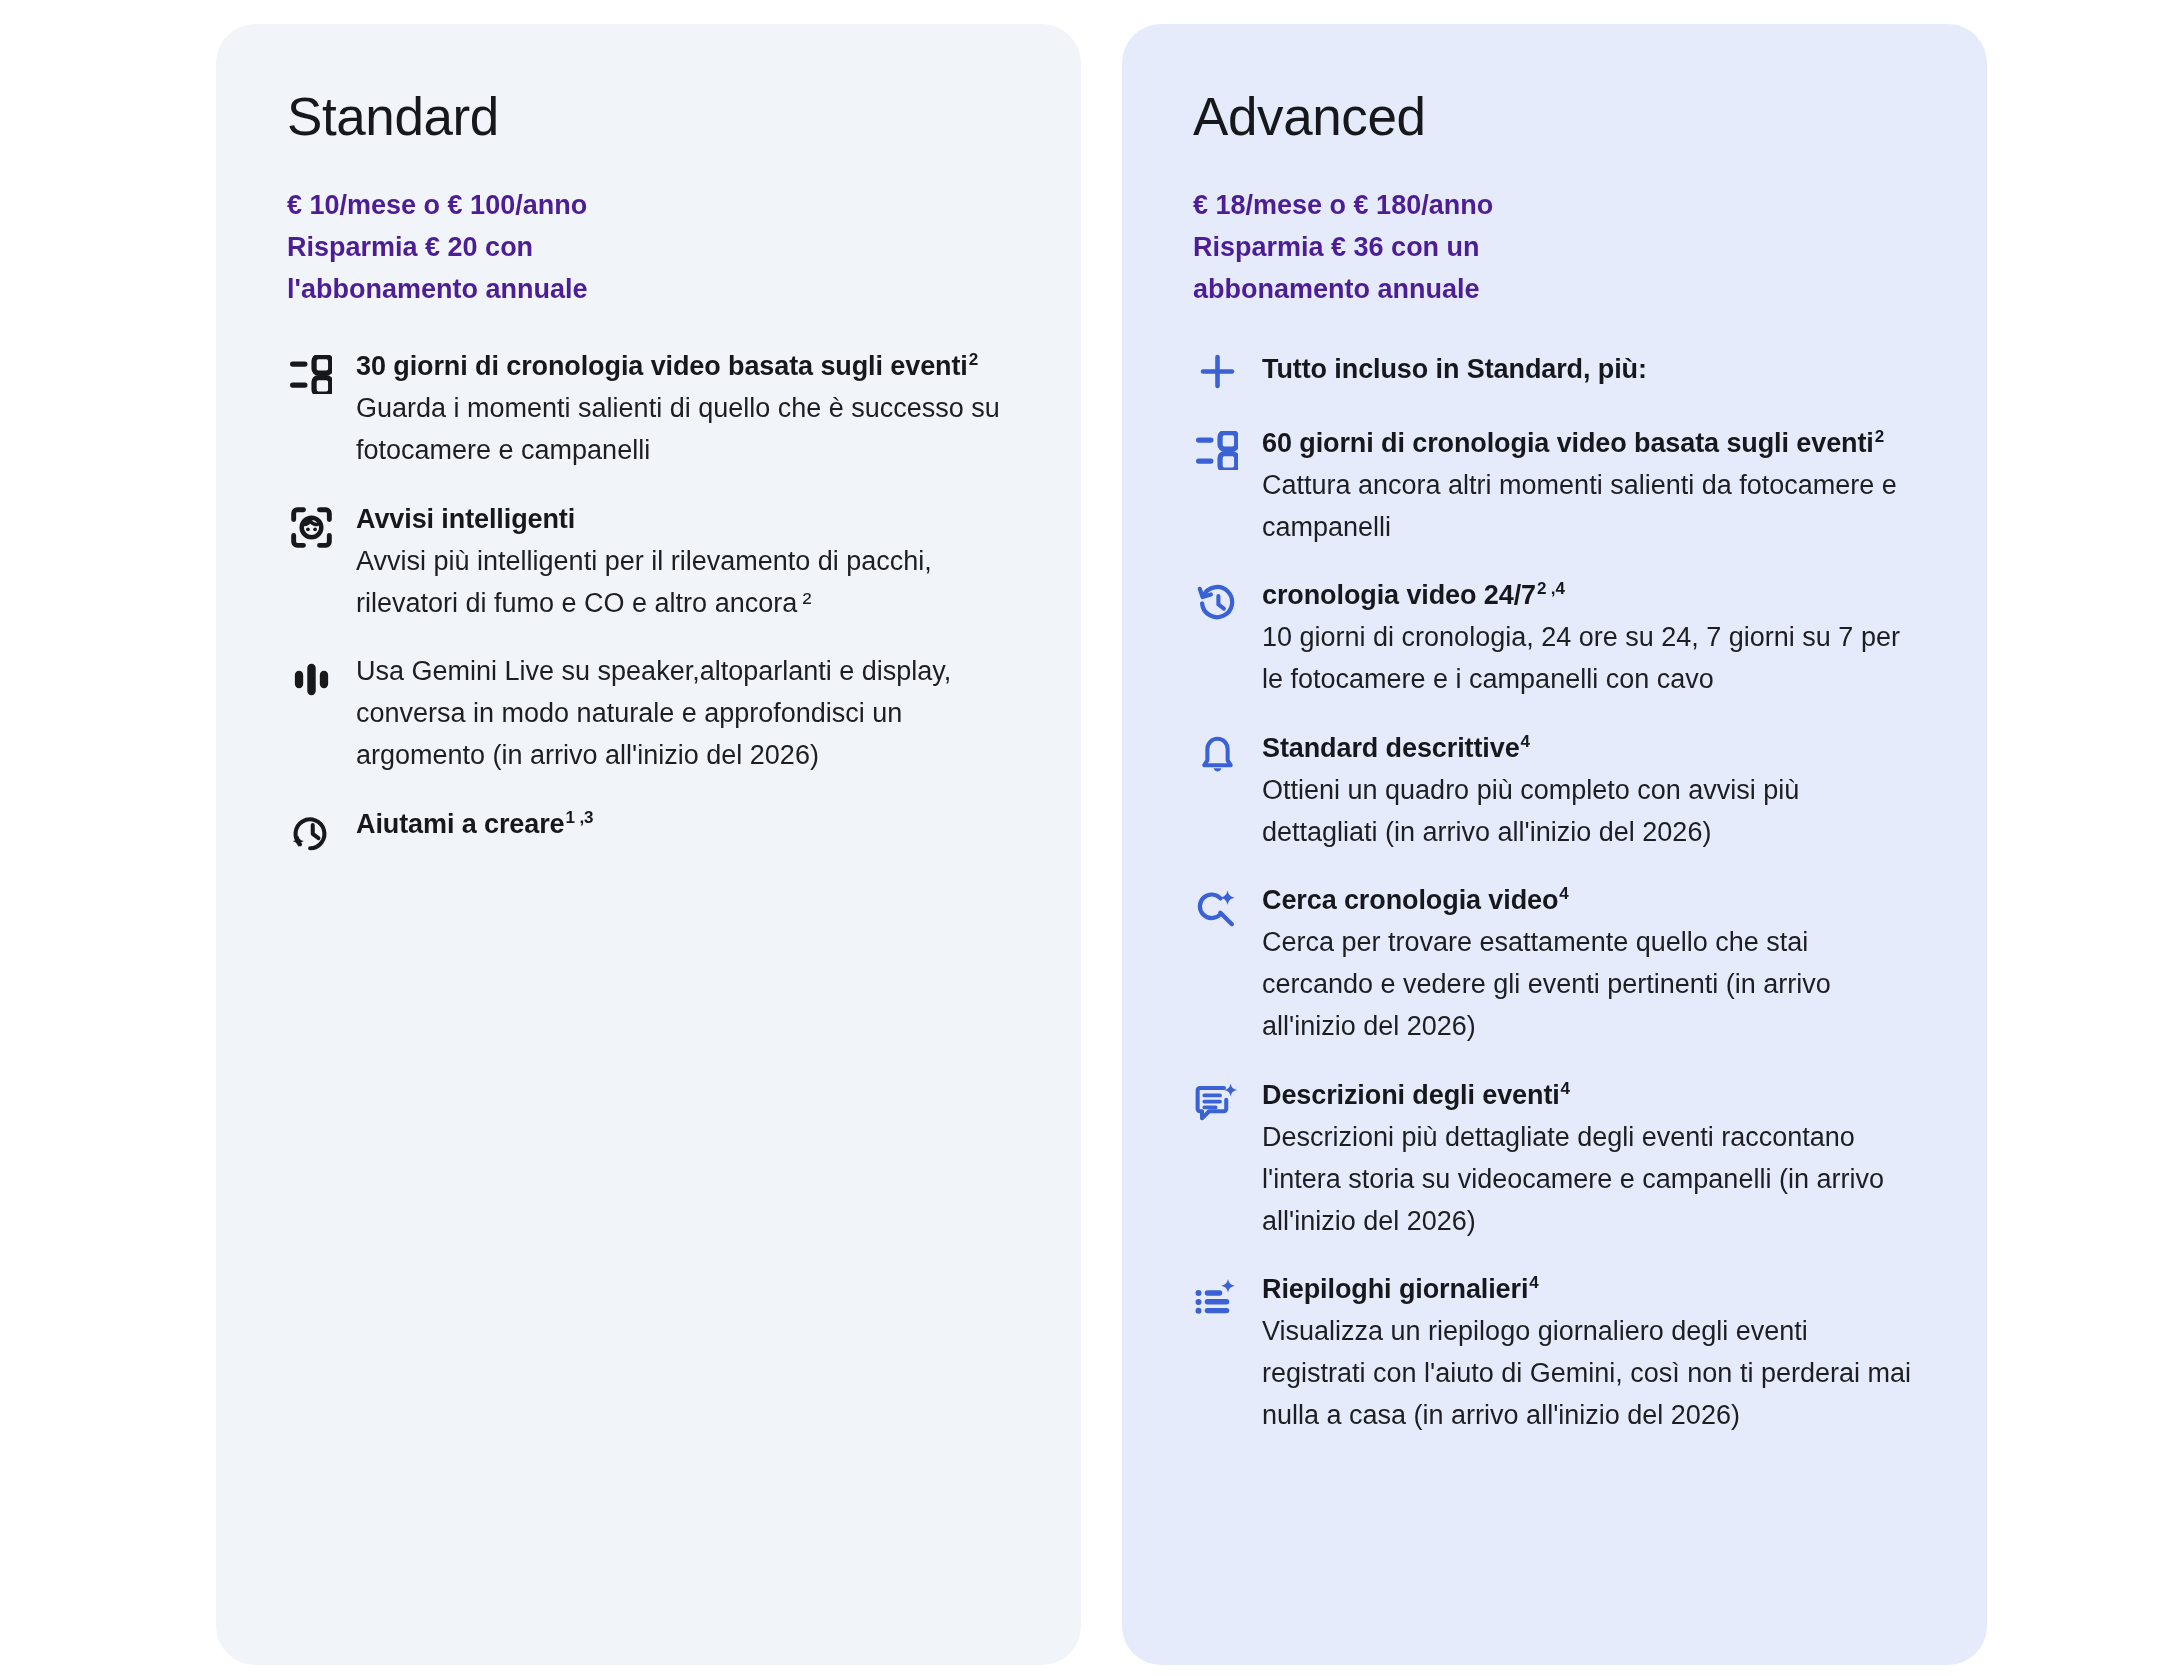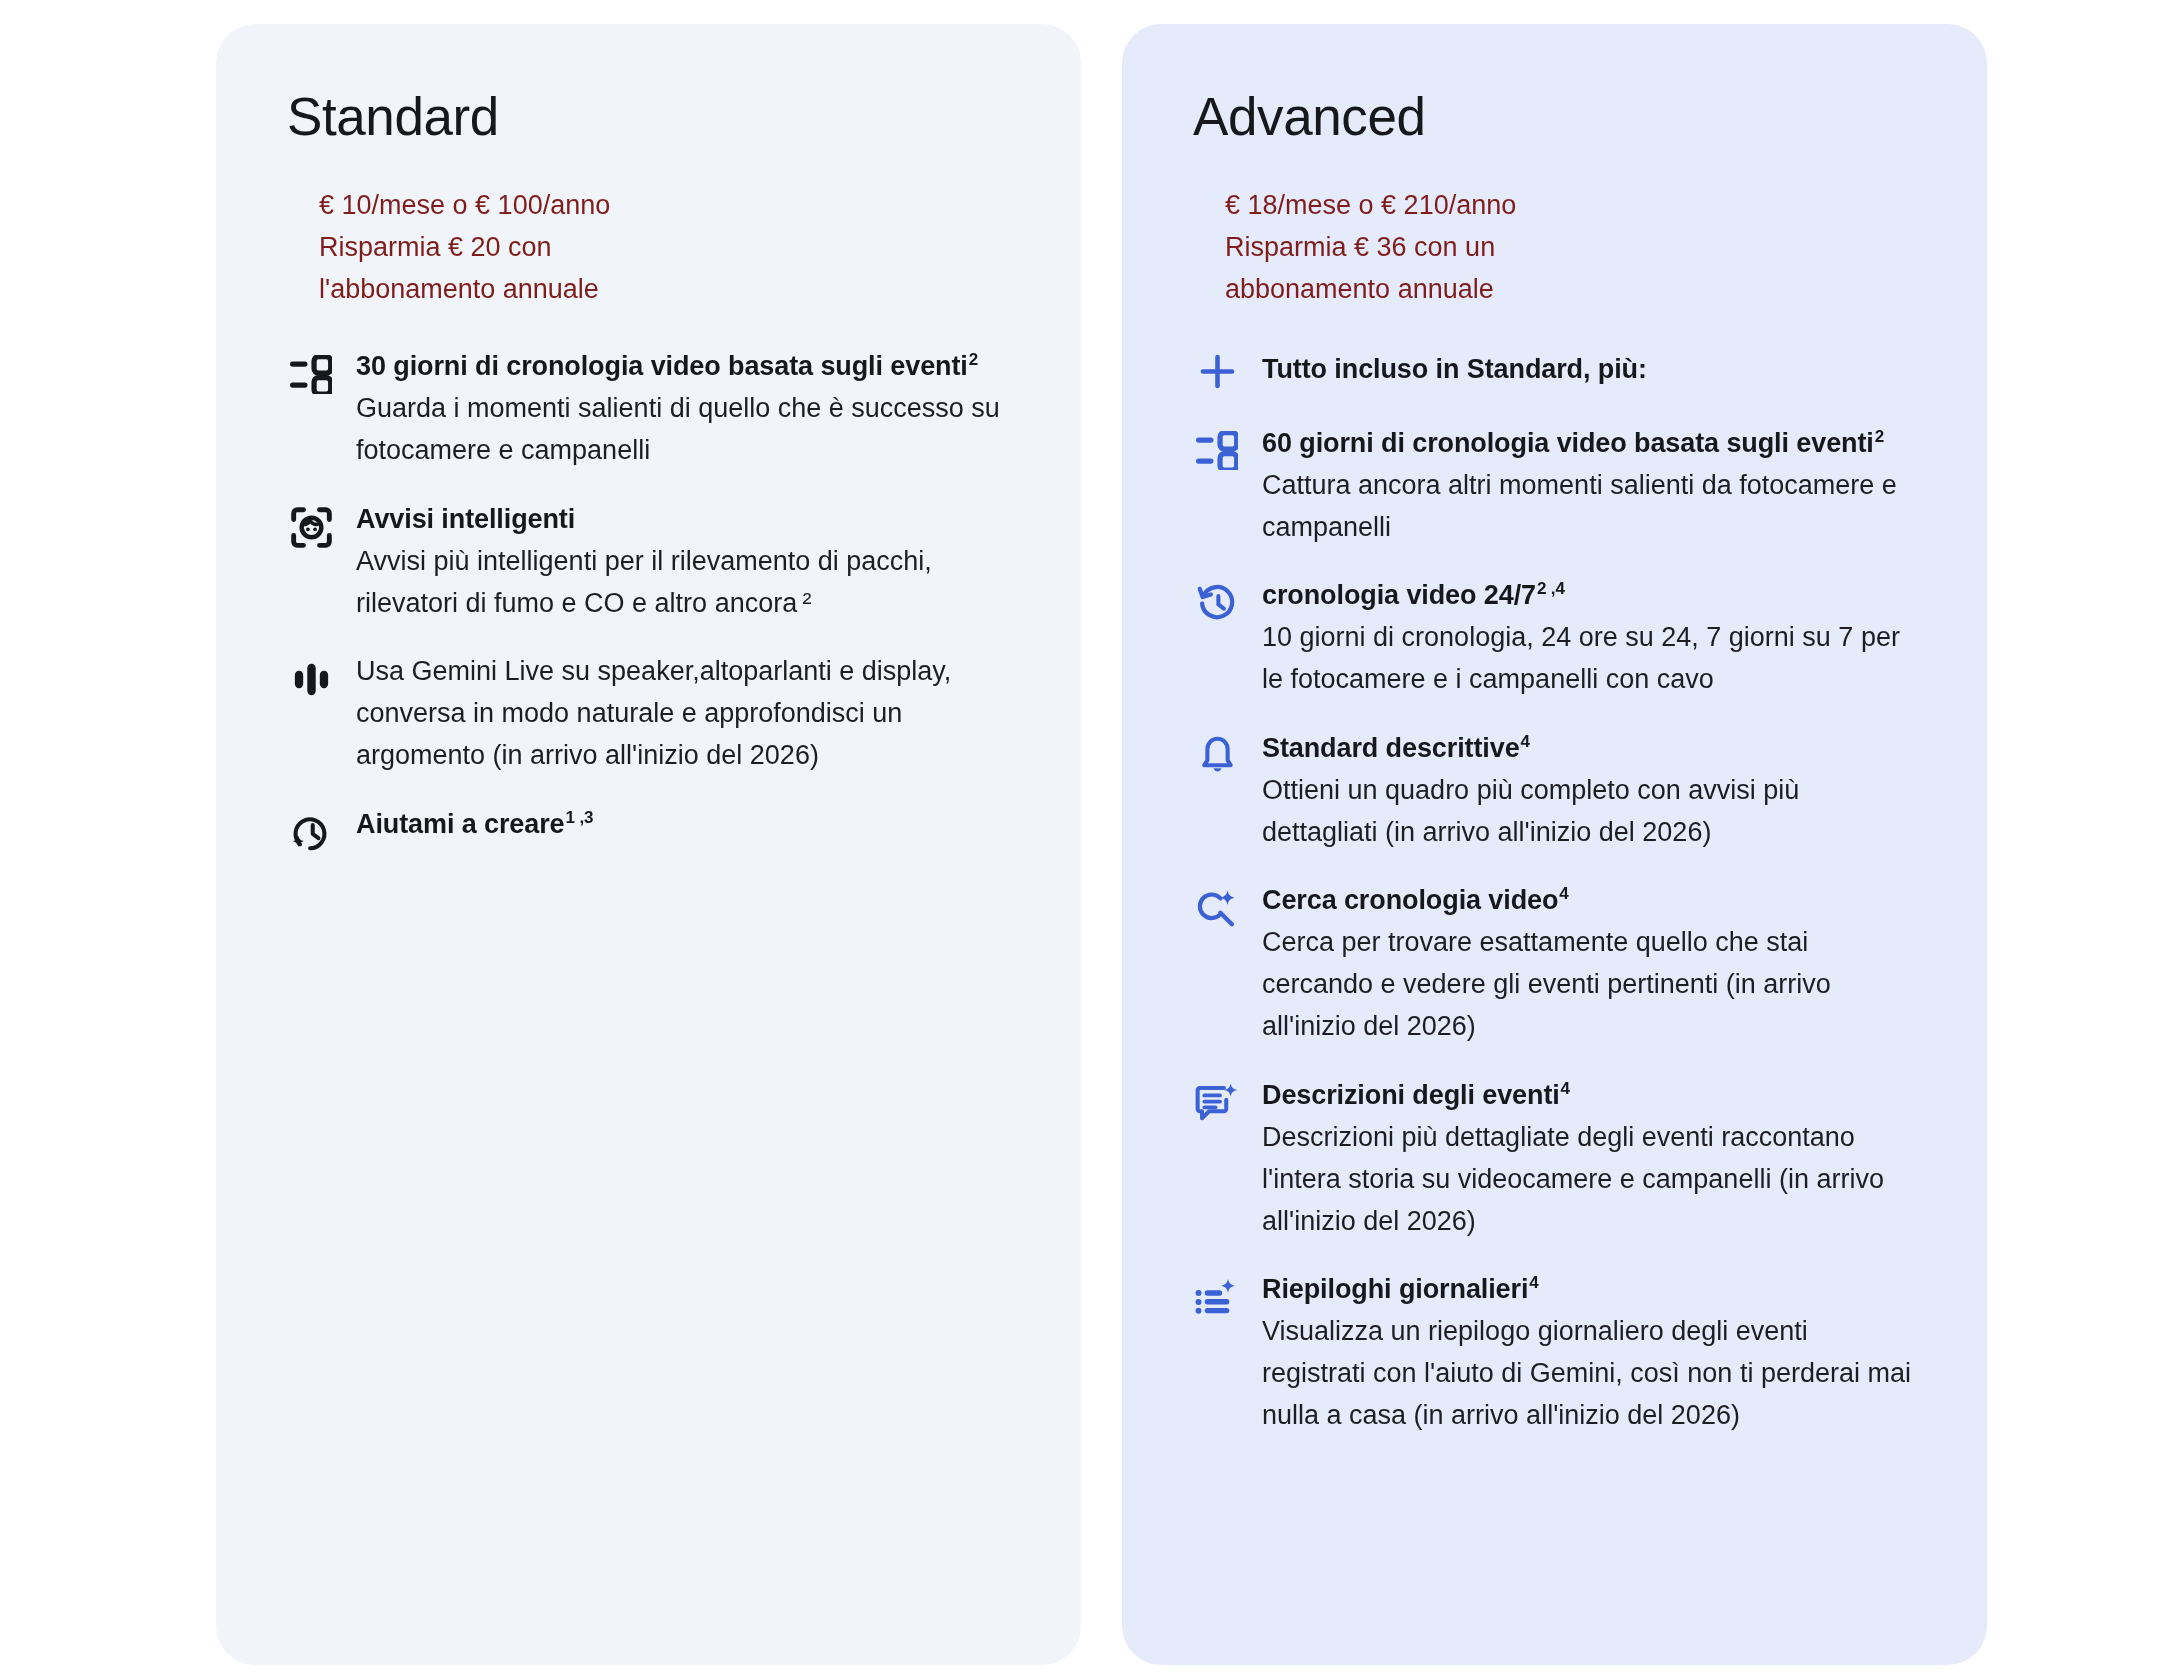--- a/index.html
+++ b/index.html
@@ -48,24 +48,23 @@
     margin: 0 0 39px 0;
     line-height: 1.08;
   }
 
   .price-block {
     margin: 0 0 35px 0;
   }
   .price-line {
     font-size: 27px;
     line-height: 42px;
-    color: #7f1d1d;
-    font-weight: 400;
+    color: #4c1d95;
+    font-weight: 700;
     white-space: nowrap;
-    margin-left: 32px;
   }
 
   .features { margin: 0; padding: 0; list-style: none; }
 
   .feature {
     display: flex;
     align-items: flex-start;
     margin-bottom: 26.5px;
   }
   .feature:last-child { margin-bottom: 0; }
@@ -183,21 +182,21 @@
             <p class="feat-title"><span>Aiutami a creare</span><sup>1 ,3</sup></p>
           </div>
         </li>
 
       </ul>
     </section>
 
     <section class="card card--advanced">
       <h2 class="plan-title">Advanced</h2>
       <div class="price-block">
-        <div class="price-line">€ 18/mese o € 210/anno</div>
+        <div class="price-line">€ 18/mese o € 180/anno</div>
         <div class="price-line">Risparmia € 36 con un</div>
         <div class="price-line">abbonamento annuale</div>
       </div>
       <ul class="features">
 
         <li class="feature feature--plus">
           <span class="feat-icon">
             <svg width="37" height="37" viewBox="0 0 42 42" fill="none">
               <path d="M21 4.5v33M4.5 21h33" stroke="#3b62d4" stroke-width="5.2" stroke-linecap="round"></path>
             </svg>

